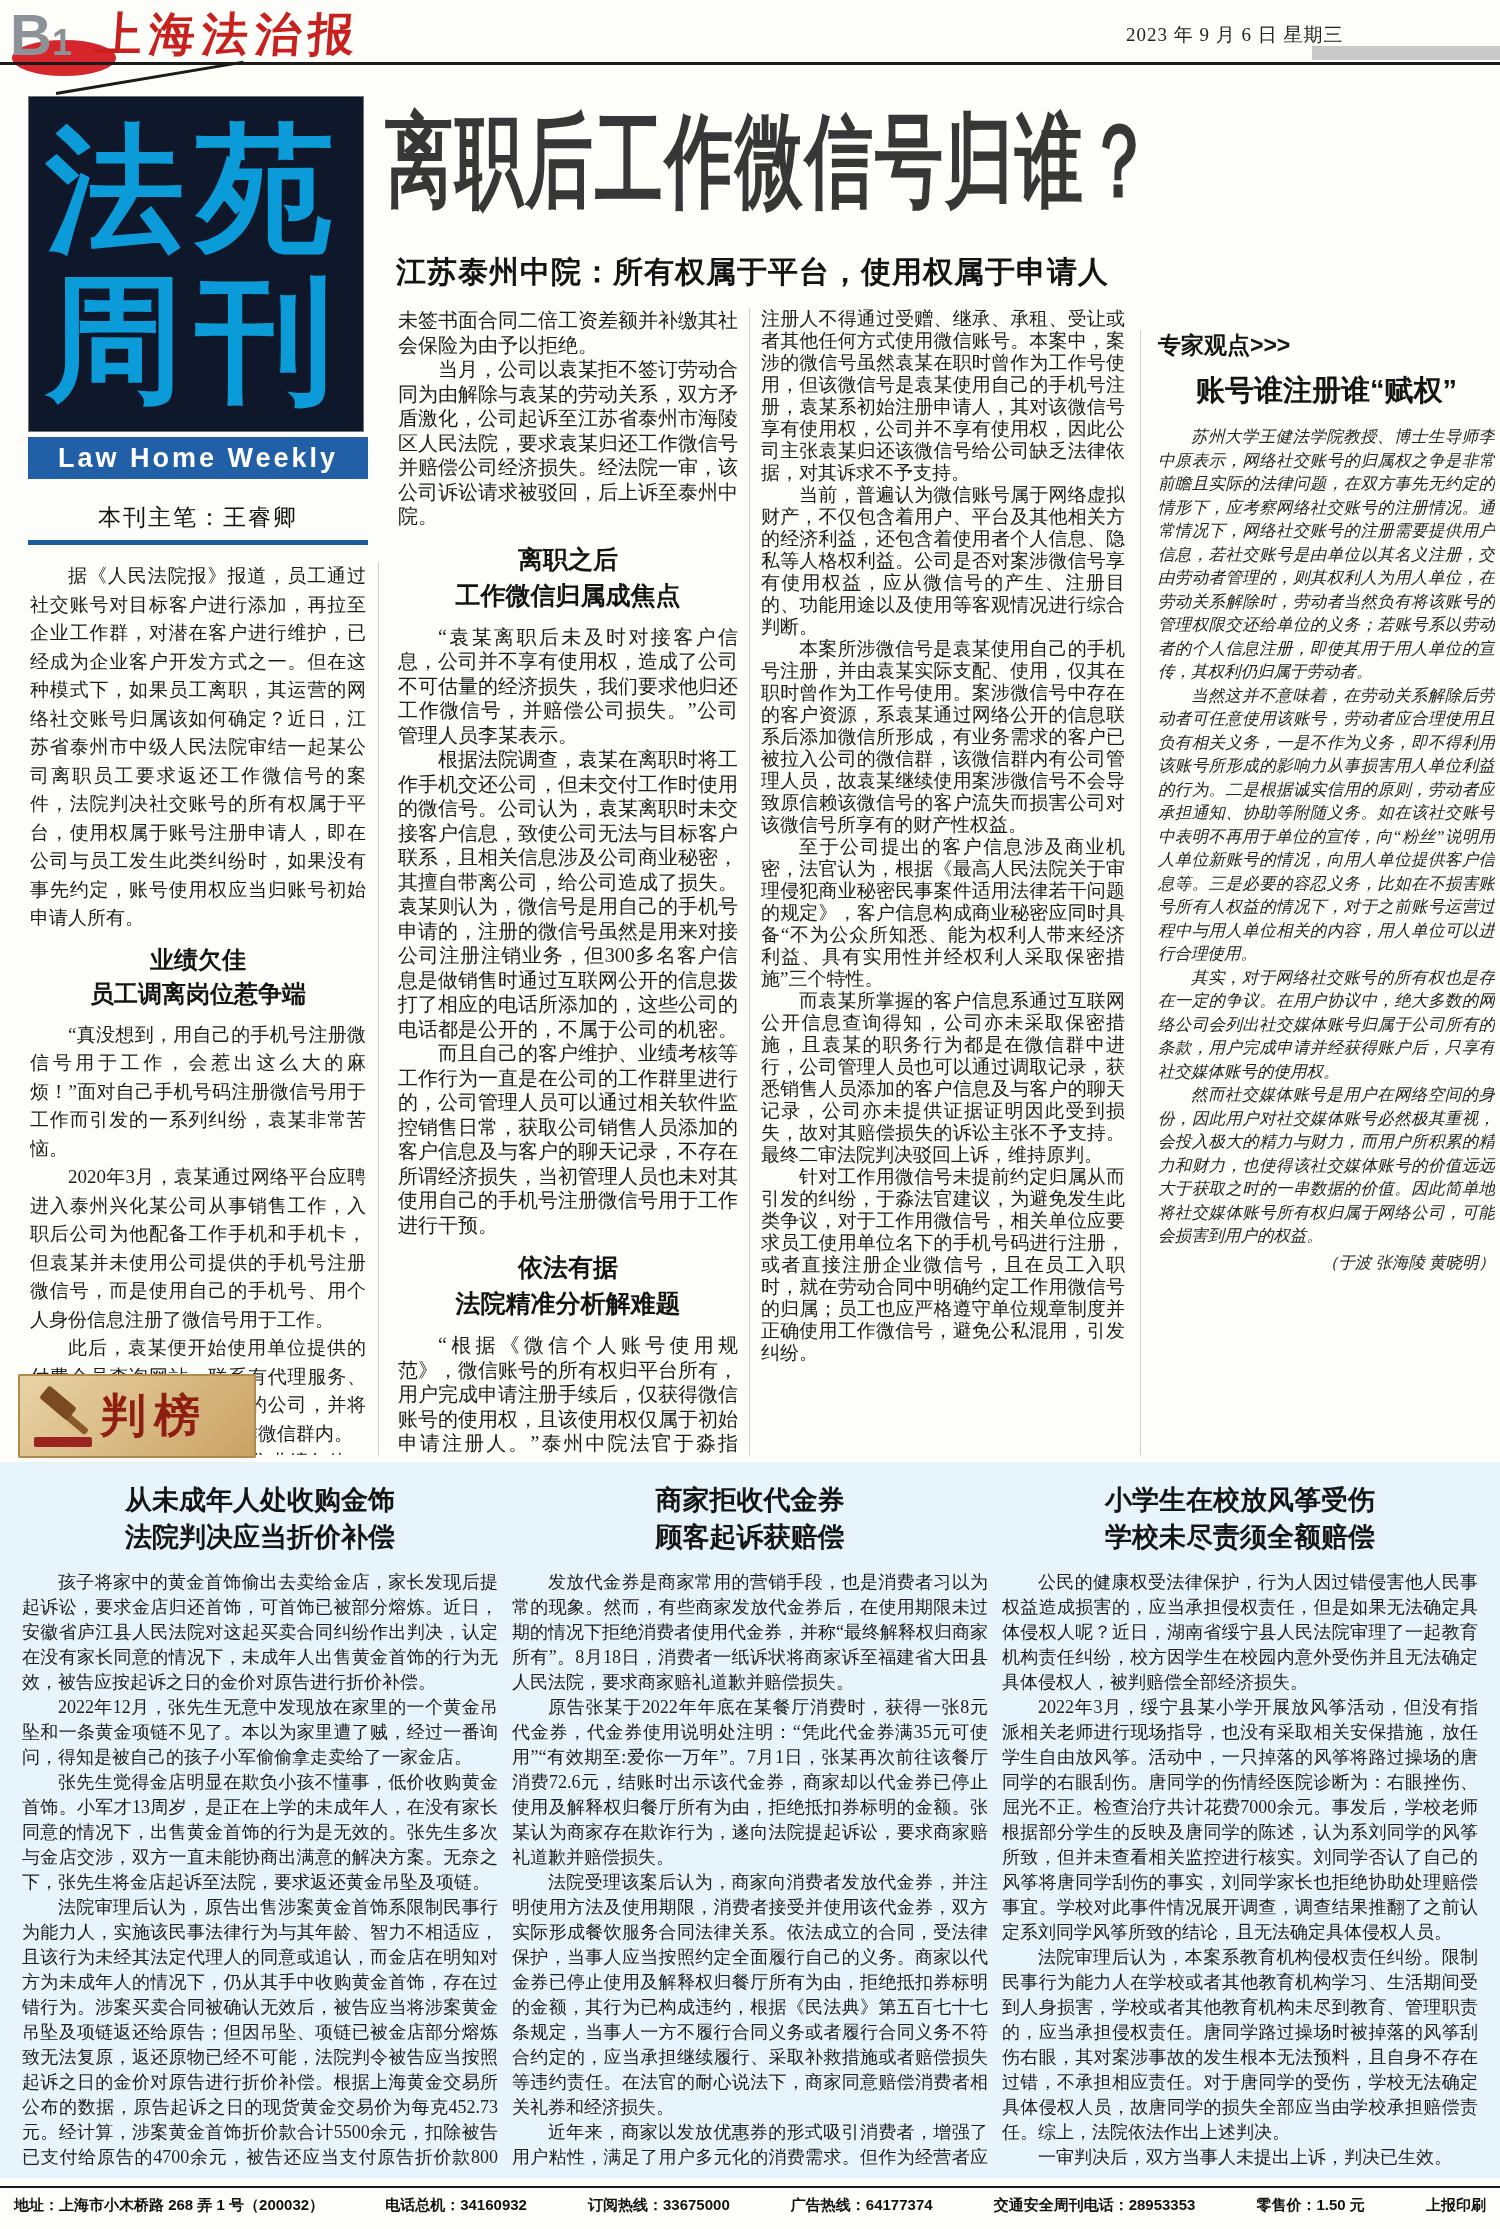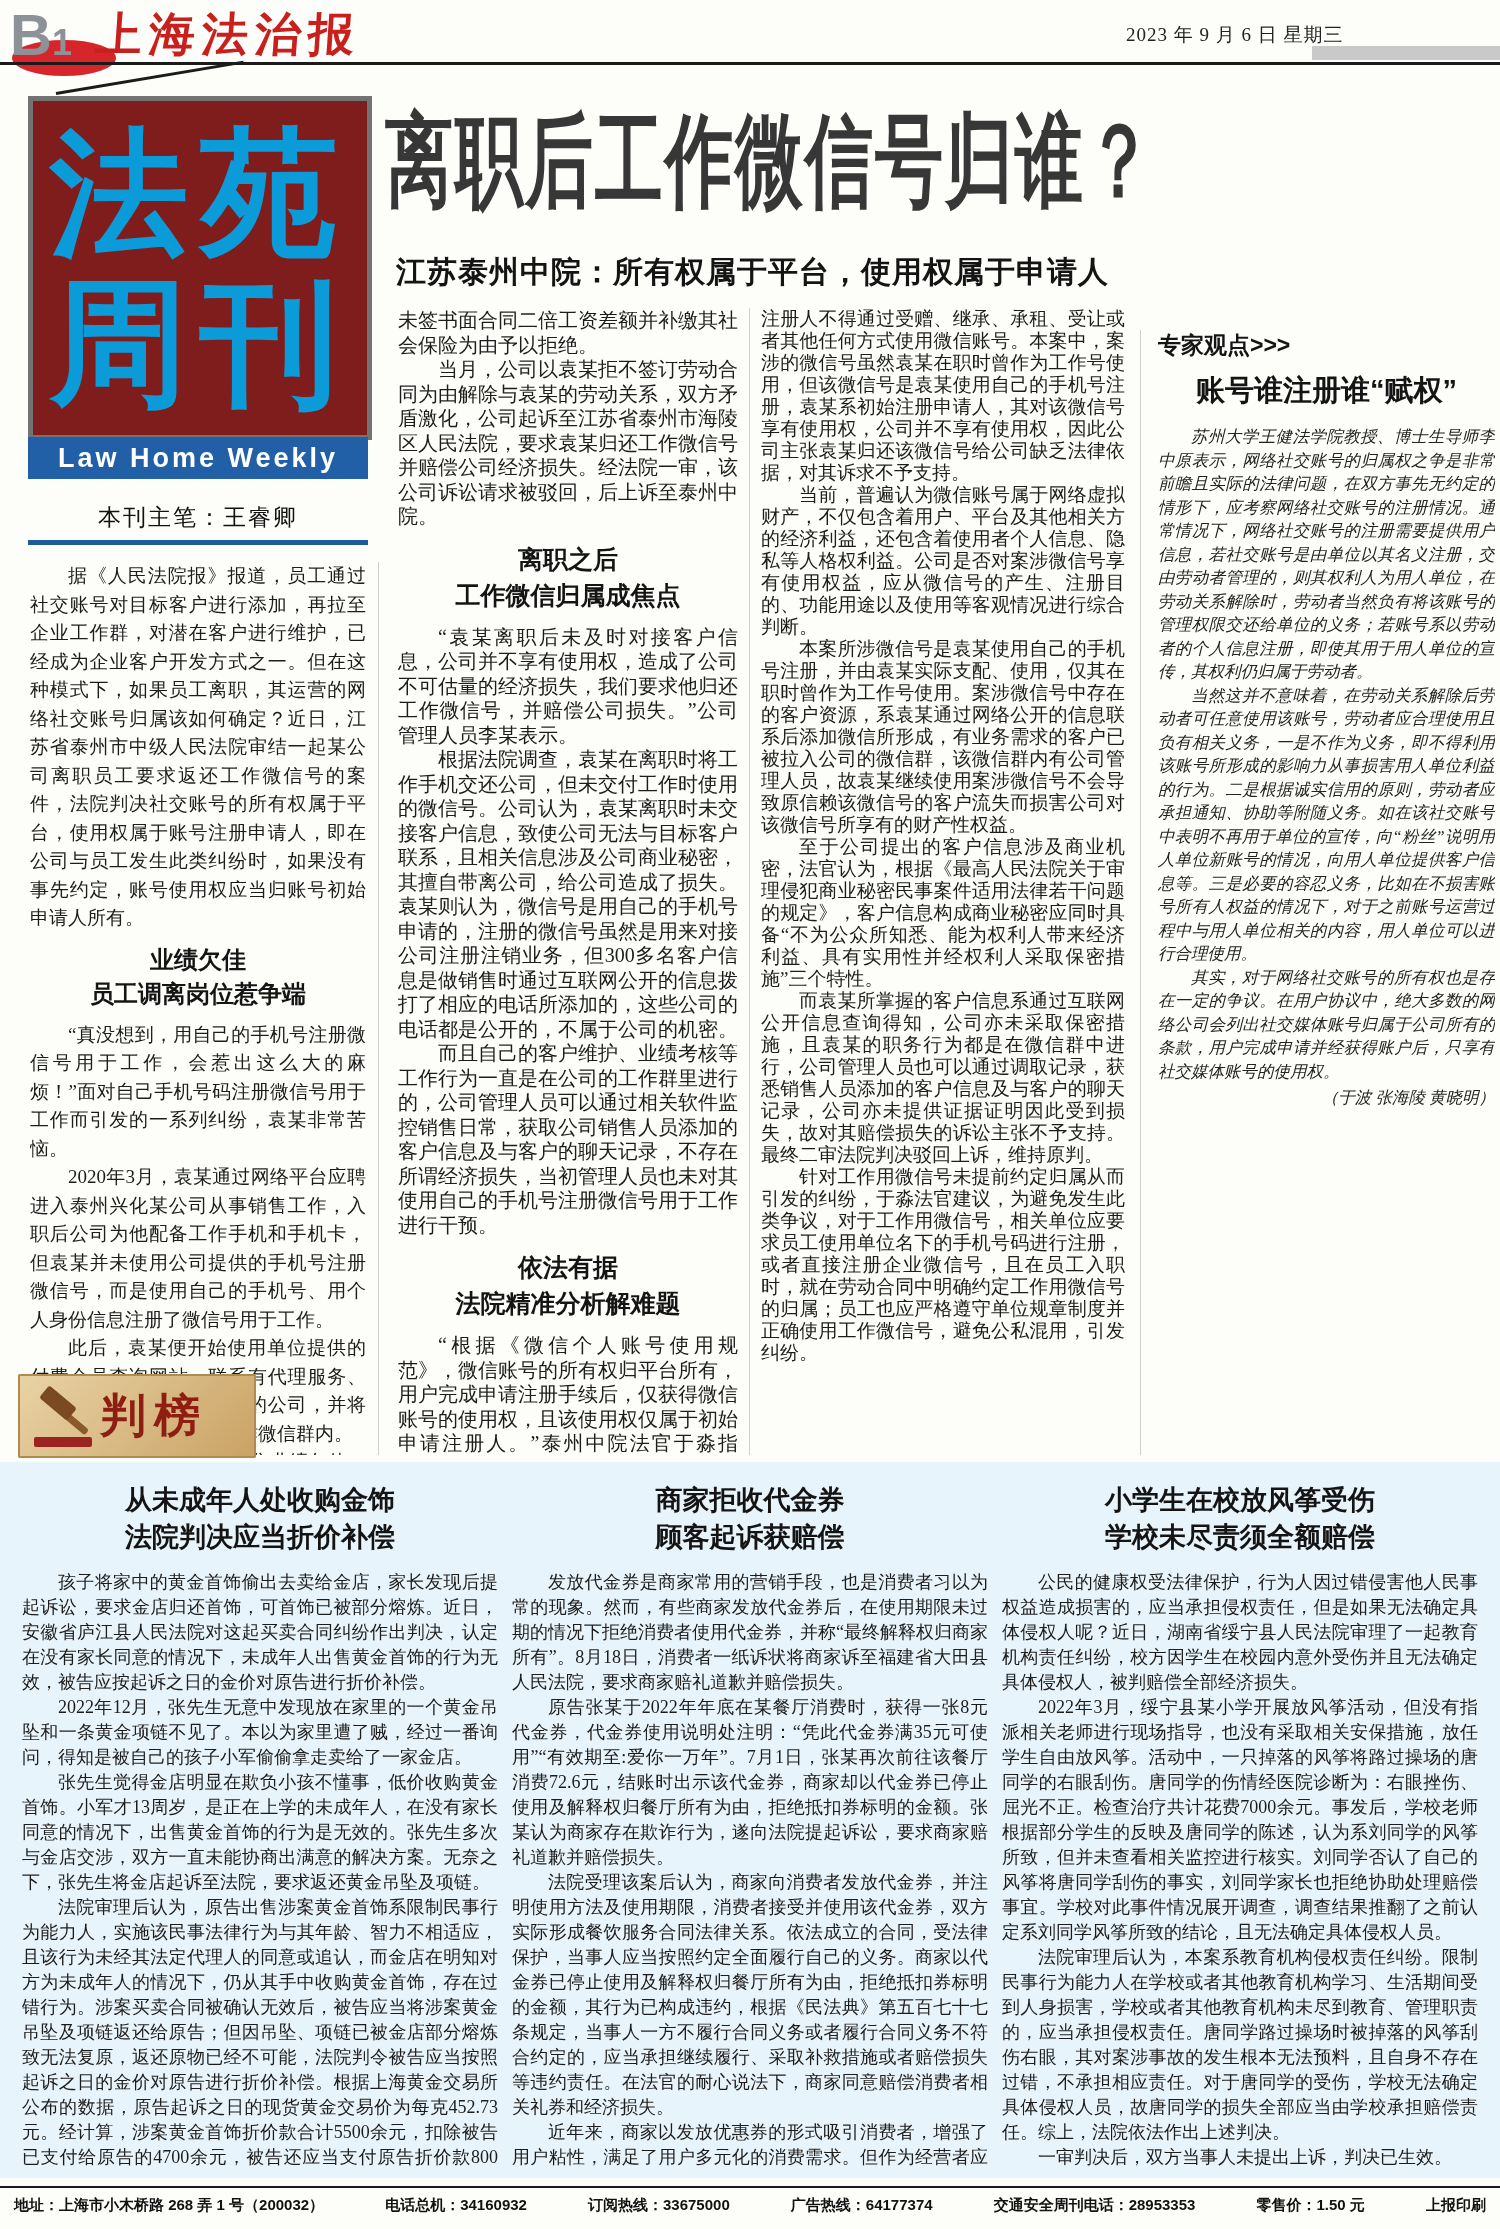--- a/index.html
+++ b/index.html
@@ -12,22 +12,22 @@
             transform:rotate(-9.5deg);transform-origin:left center;}
   .logo-oval{position:absolute;left:12px;top:40px;width:104px;height:36px;background:#d7262b;border-radius:50%;}
   .logo-b1{position:absolute;left:10px;top:0px;font-family:"Liberation Sans",sans-serif;font-weight:700;color:#8d9298;}
   .logo-b1 .b{font-size:58px;line-height:70px;}
   .logo-b1 .n{font-size:36px;}
   .masthead{position:absolute;left:96px;top:4px;font-family:"Liberation Serif",serif;font-weight:900;
             font-size:46px;color:#c8201d;letter-spacing:7px;transform:skewX(-4deg);}
   .hdr-date{position:absolute;left:1126px;top:22px;font-size:19px;color:#222;letter-spacing:1px;}
   .hdr-gray{position:absolute;left:1312px;top:46px;width:188px;height:14px;background:#c9c9c9;}
   
-  .sb-box{position:absolute;left:28px;top:96px;width:334px;height:334px;border:5px solid #737373;
-          display:flex;align-items:center;justify-content:center;background:#7f1d1d;}
+  .sb-box{position:absolute;left:28px;top:96px;width:334px;height:334px;border:1px solid #737373;
+          display:flex;align-items:center;justify-content:center;background:#0f172a;}
   .sb-title{font-family:"Liberation Sans",sans-serif;font-weight:900;color:#0c9bd9;font-size:138px;
             line-height:150px;letter-spacing:12px;text-align:center;white-space:pre-line;}
   .sb-band{position:absolute;left:28px;top:437px;width:340px;height:42px;background:#2160a6;color:#fff;
            font-family:"Liberation Sans",sans-serif;font-weight:800;font-size:27px;letter-spacing:3px;
            display:flex;align-items:center;justify-content:center;}
   .sb-editor{position:absolute;left:28px;top:502px;width:340px;text-align:center;font-size:23px;color:#111;letter-spacing:2px;}
   .sb-rule{position:absolute;left:28px;top:540px;width:340px;height:5px;background:#1d5c99;}
   
   .headline{position:absolute;left:385px;top:94px;width:710px;font-family:"Liberation Sans",sans-serif;
             font-weight:900;font-size:68px;color:#373737;letter-spacing:2px;white-space:nowrap;
@@ -133,20 +133,21 @@
   <div class="vrule" style="left:378px;top:562px;height:893px;"></div>
   <div class="vrule" style="left:749px;top:308px;height:1147px;"></div>
   <div class="vrule" style="left:1140px;top:330px;height:1125px;"></div>
 
   <div class="expert">
     <div class="exp-tag">专家观点&gt;&gt;&gt;</div>
     <div class="exp-title">账号谁注册谁“赋权”</div>
     <p>苏州大学王健法学院教授、博士生导师李中原表示，网络社交账号的归属权之争是非常前瞻且实际的法律问题，在双方事先无约定的情形下，应考察网络社交账号的注册情况。通常情况下，网络社交账号的注册需要提供用户信息，若社交账号是由单位以其名义注册，交由劳动者管理的，则其权利人为用人单位，在劳动关系解除时，劳动者当然负有将该账号的管理权限交还给单位的义务；若账号系以劳动者的个人信息注册，即使其用于用人单位的宣传，其权利仍归属于劳动者。</p>
     <p>当然这并不意味着，在劳动关系解除后劳动者可任意使用该账号，劳动者应合理使用且负有相关义务，一是不作为义务，即不得利用该账号所形成的影响力从事损害用人单位利益的行为。二是根据诚实信用的原则，劳动者应承担通知、协助等附随义务。如在该社交账号中表明不再用于单位的宣传，向“粉丝”说明用人单位新账号的情况，向用人单位提供客户信息等。三是必要的容忍义务，比如在不损害账号所有人权益的情况下，对于之前账号运营过程中与用人单位相关的内容，用人单位可以进行合理使用。</p>
     <p>其实，对于网络社交账号的所有权也是存在一定的争议。在用户协议中，绝大多数的网络公司会列出社交媒体账号归属于公司所有的条款，用户完成申请并经获得账户后，只享有社交媒体账号的使用权。</p>
+    <p>然而社交媒体账号是用户在网络空间的身份，因此用户对社交媒体账号必然极其重视，会投入极大的精力与财力，而用户所积累的精力和财力，也使得该社交媒体账号的价值远远大于获取之时的一串数据的价值。因此简单地将社交媒体账号所有权归属于网络公司，可能会损害到用户的权益。</p>
     <div class="exp-byline">（于波  张海陵  黄晓明）</div>
   </div>
 
   <div class="banner">
     <div class="gavel">
       <div class="handle"></div>
         <div class="head"></div>
         <div class="base"></div>
     </div>
     <div class="banner-label">判榜</div>

